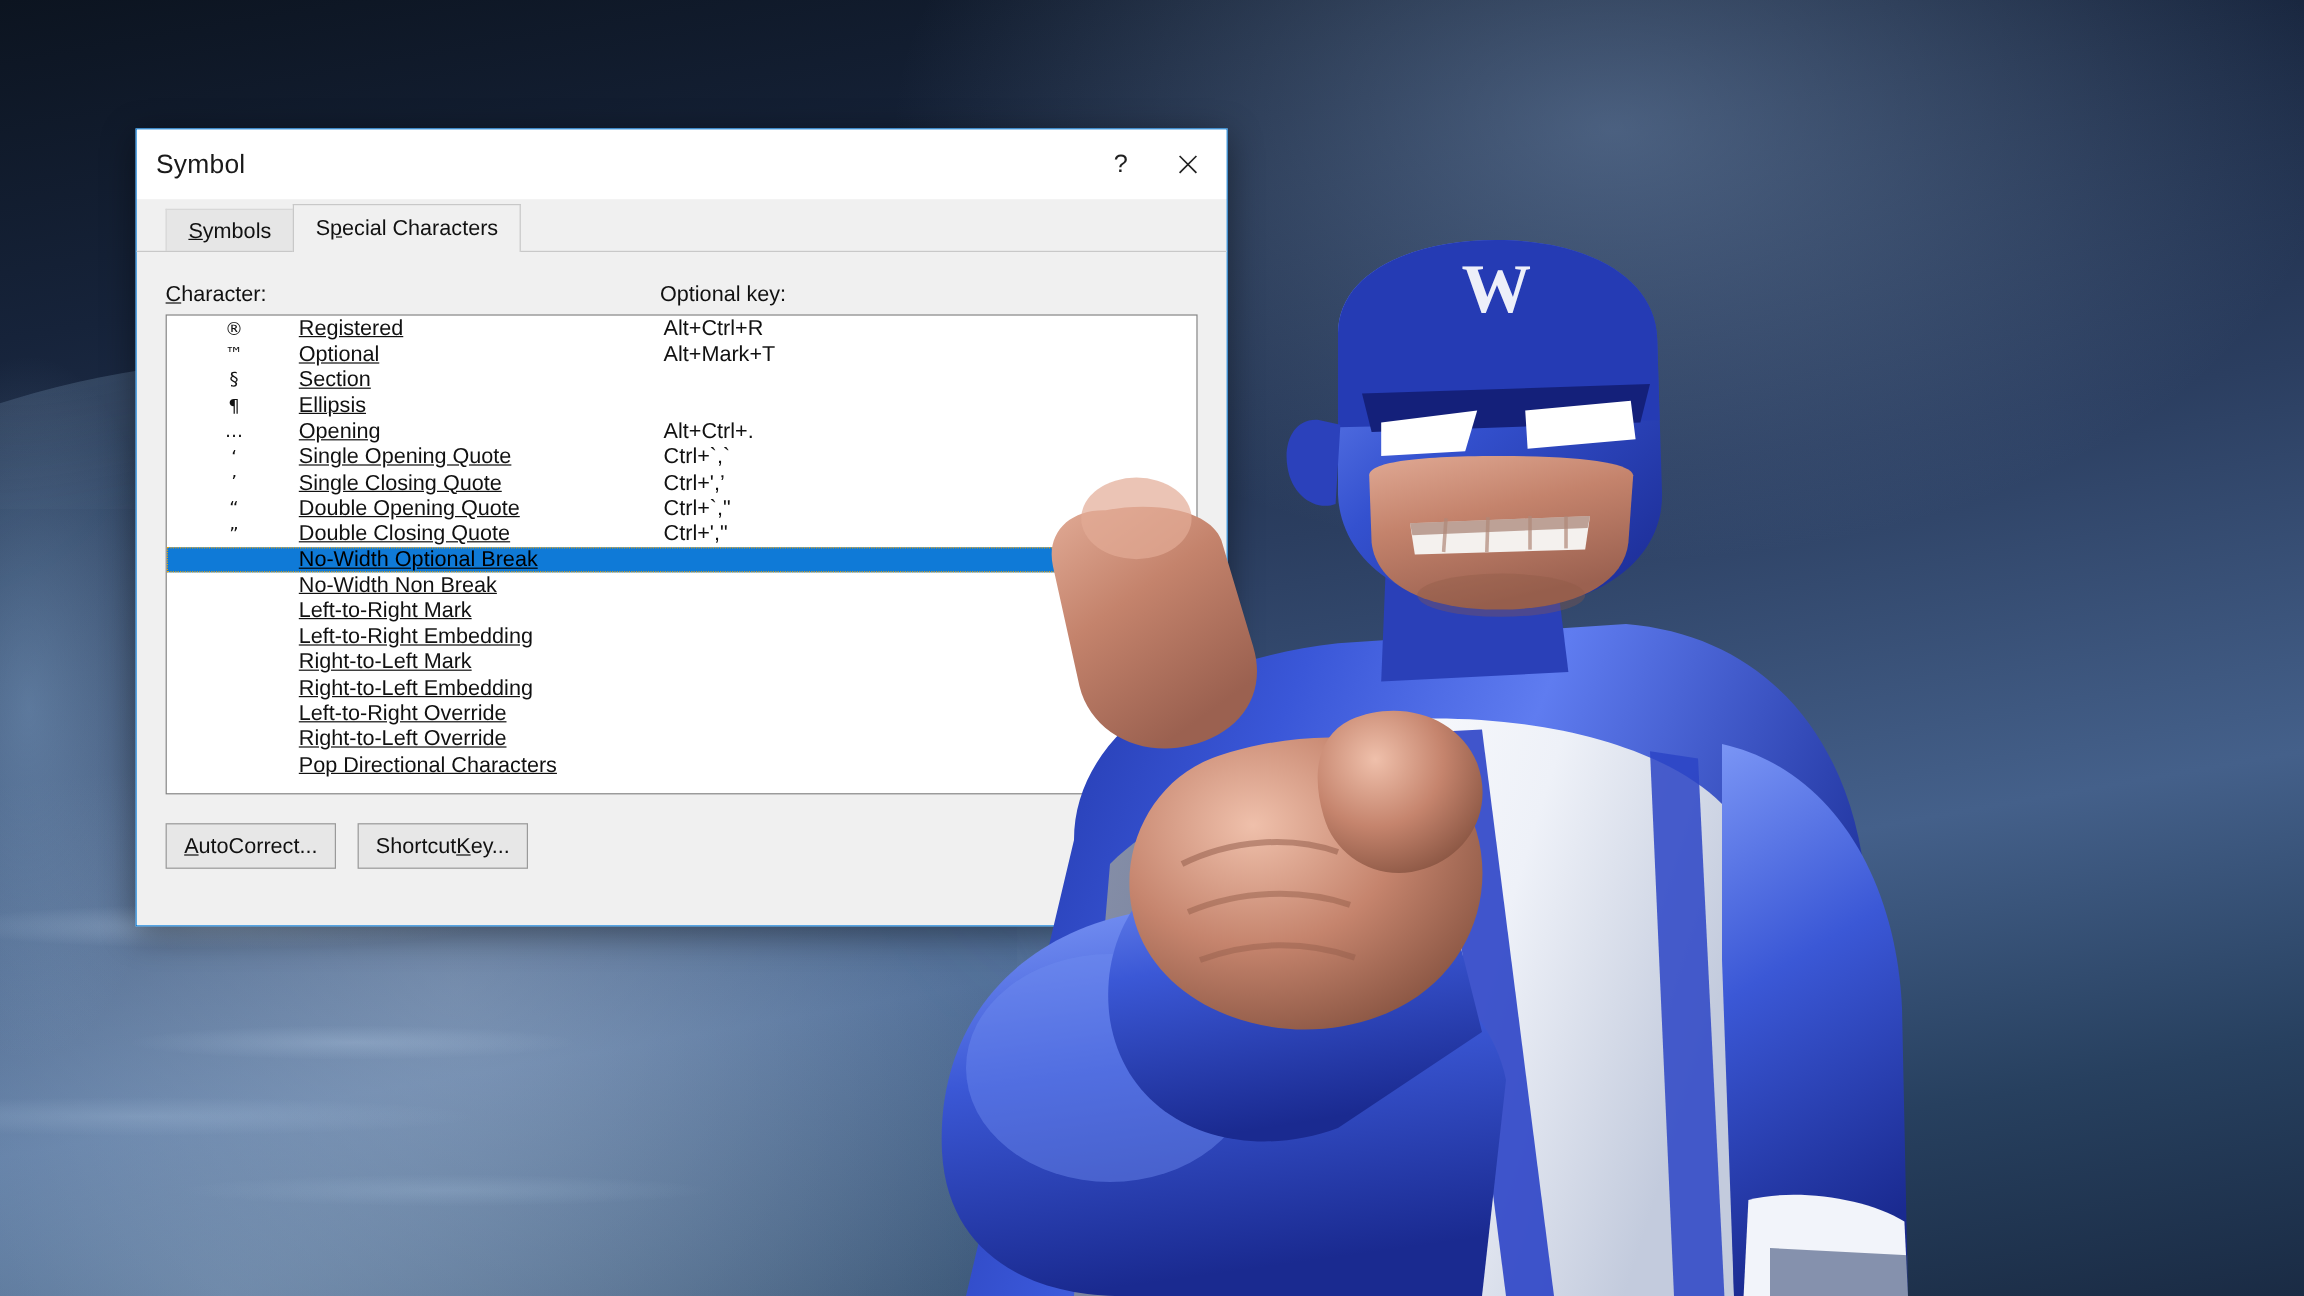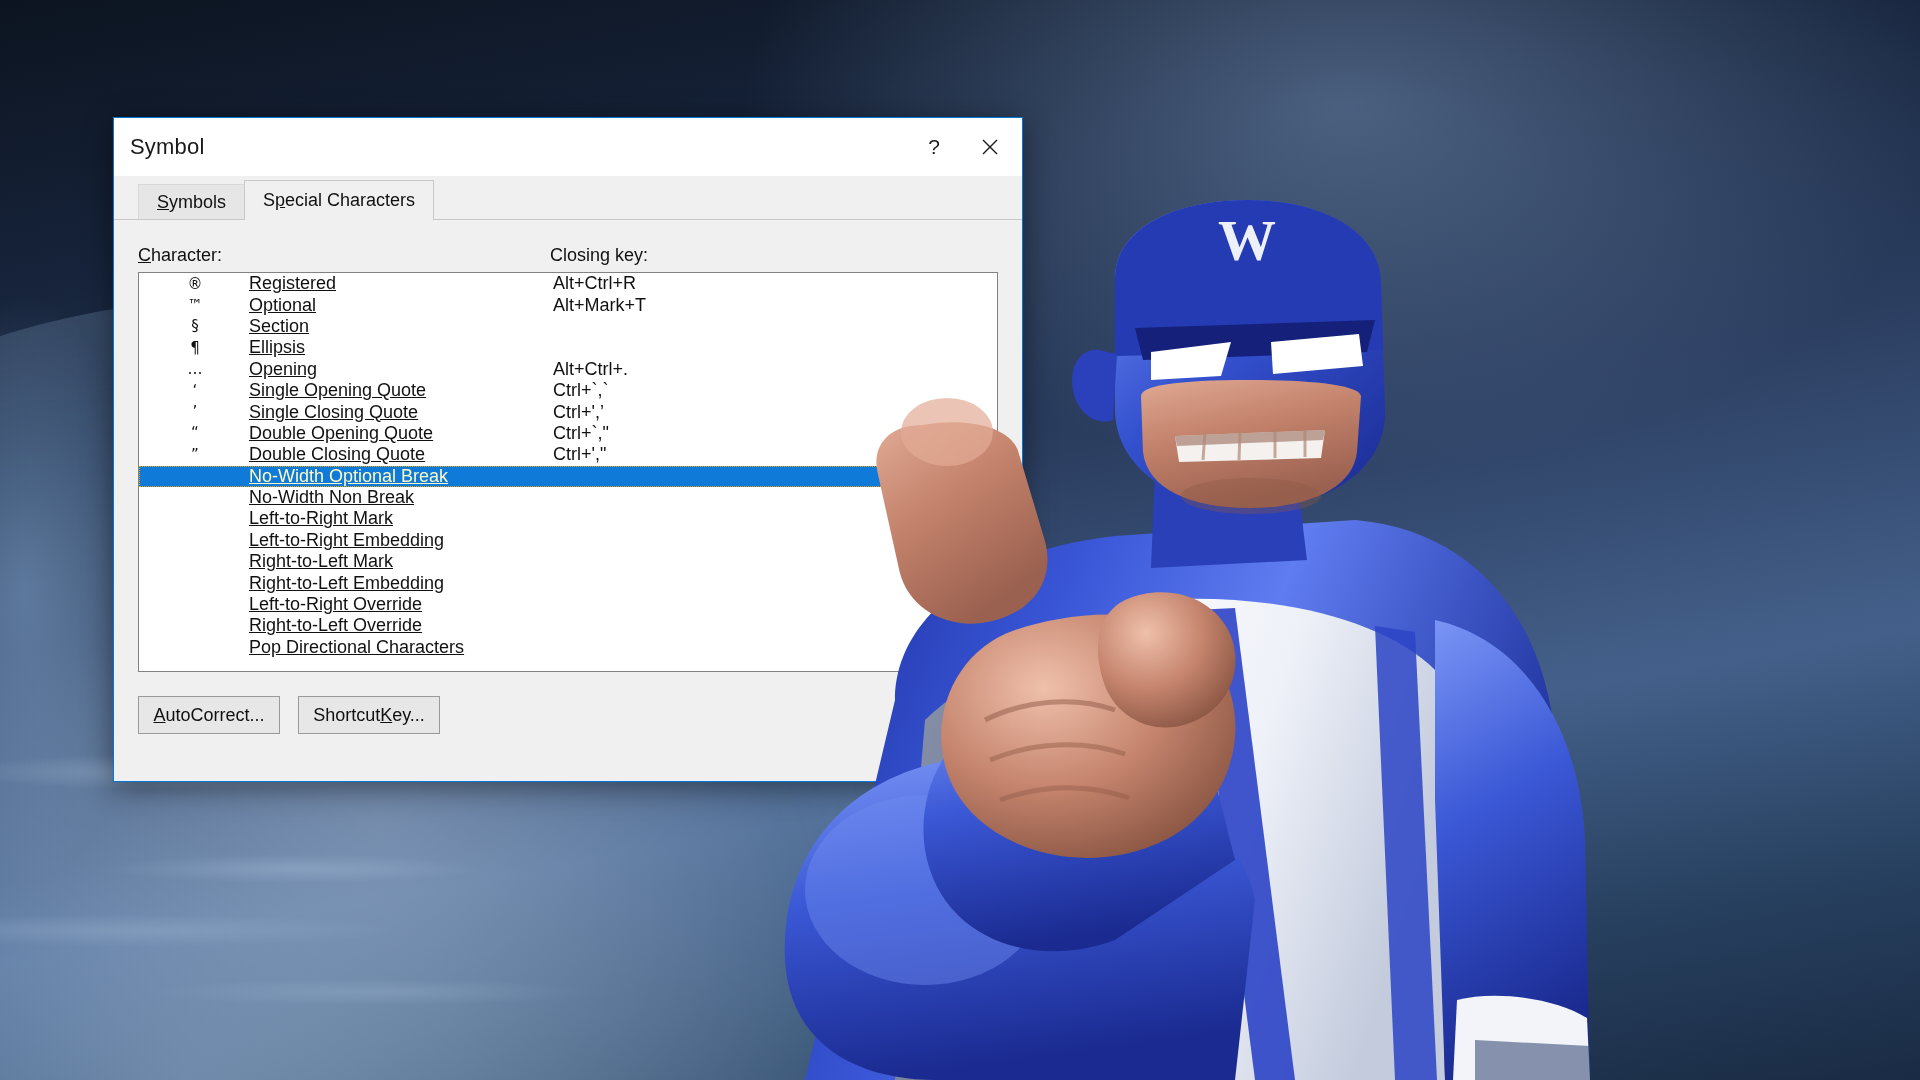--- a/index.html
+++ b/index.html
@@ -44,21 +44,21 @@
       radial-gradient(ellipse 300px 18px at 38% 80%, rgba(180,205,230,0.20), rgba(0,0,0,0) 74%);
   }
   #atmo-glow {
     position: absolute; left: -60px; top: 230px; width: 420px; height: 720px;
     background: radial-gradient(ellipse 180px 420px at 20% 50%, rgba(150,190,230,0.35), rgba(0,0,0,0) 70%);
   }
 
   
   #symbol-dialog {
     position: absolute;
-    left: 113px; top: 117px;
+    left: 113px; top: 107px;
     width: 910px; height: 665px;
     background: #ffffff;
     border: 1px solid #0078d7;
     box-shadow: 0 6px 28px rgba(0,0,0,0.45);
     display: flex; flex-direction: column;
   }
   .titlebar {
     height: 58px; min-height: 58px;
     background: #ffffff;
     display: flex; align-items: center;
@@ -136,21 +136,21 @@
   }
   .row {
     display: flex; align-items: center;
     height: 21.4px;
     font-size: 18px; color: #111;
     padding: 0 2px;
     white-space: nowrap;
   }
   .row.selected {
     background: #0f7ad7;
-    color: #fef9c3;
+    color: #000000;
     outline: 1px dotted #f0a500;
     outline-offset: -1px;
   }
   .cell-sym {
     width: 108px; text-align: center;
     font-family: "DejaVu Sans", sans-serif;
     font-size: 15px;
     color: #111;
   }
   .row.selected .cell-sym { color: #fff; }
@@ -219,21 +219,21 @@
         <span>ecial Characters</span>
     </div>
   </div>
 
   <div class="body">
 
     <div class="col-headers">
       <div class="hdr-char">
         <u>C</u><span>haracter:</span>
       </div>
-      <div class="hdr-short">Closing key:</div>
+      <div class="hdr-short">Optional key:</div>
     </div>
 
     <div class="listbox" id="special-char-list">
         <div class="row">
           <div class="cell-sym">®</div>
           <div class="cell-name">Registered</div>
           <div class="cell-key">Alt+Ctrl+R</div>
         </div>
         <div class="row">
           <div class="cell-sym">™</div>

